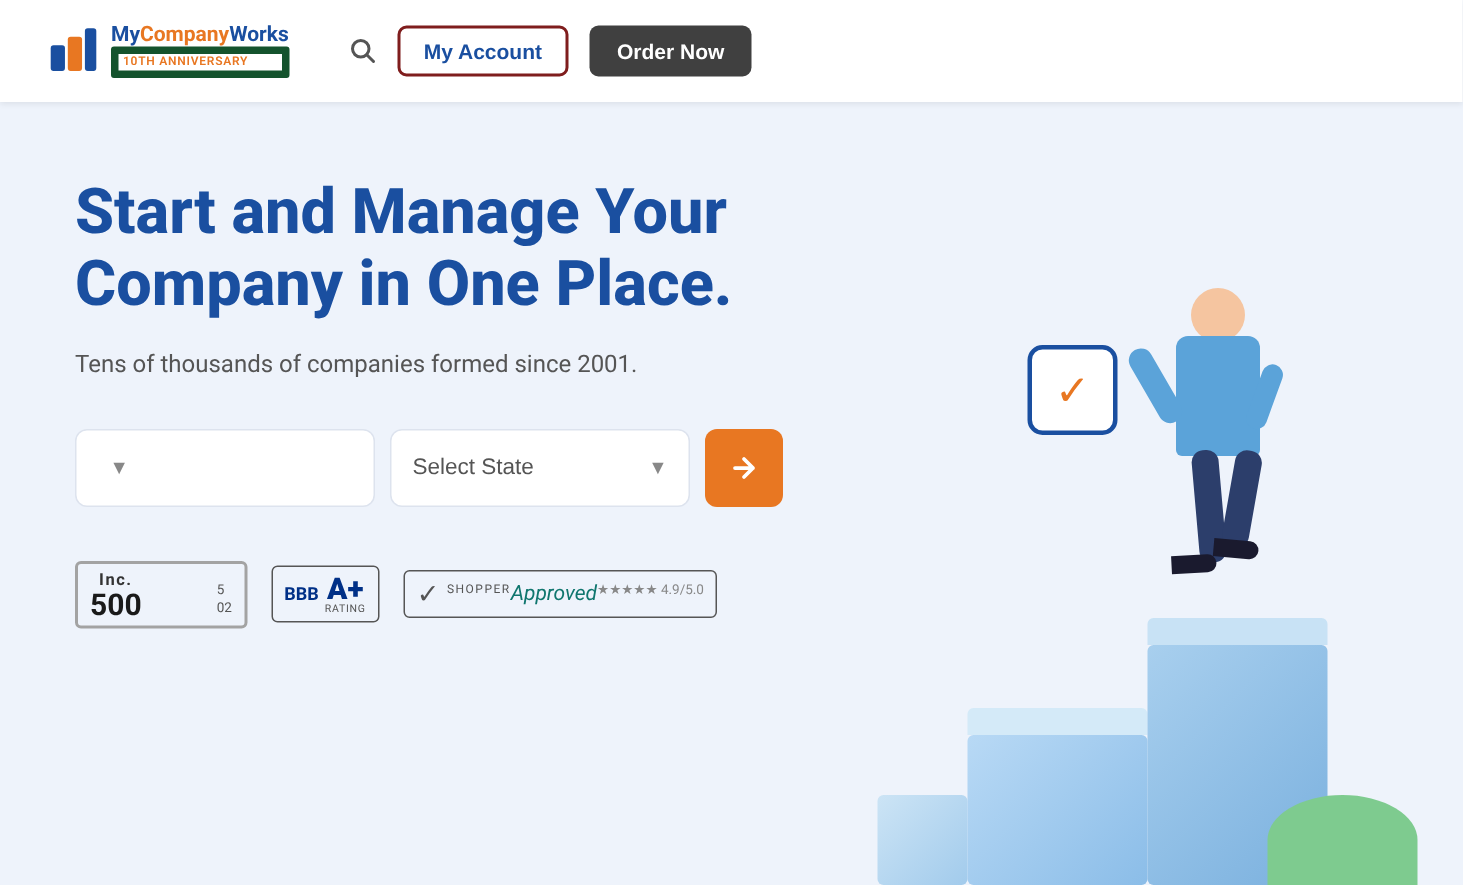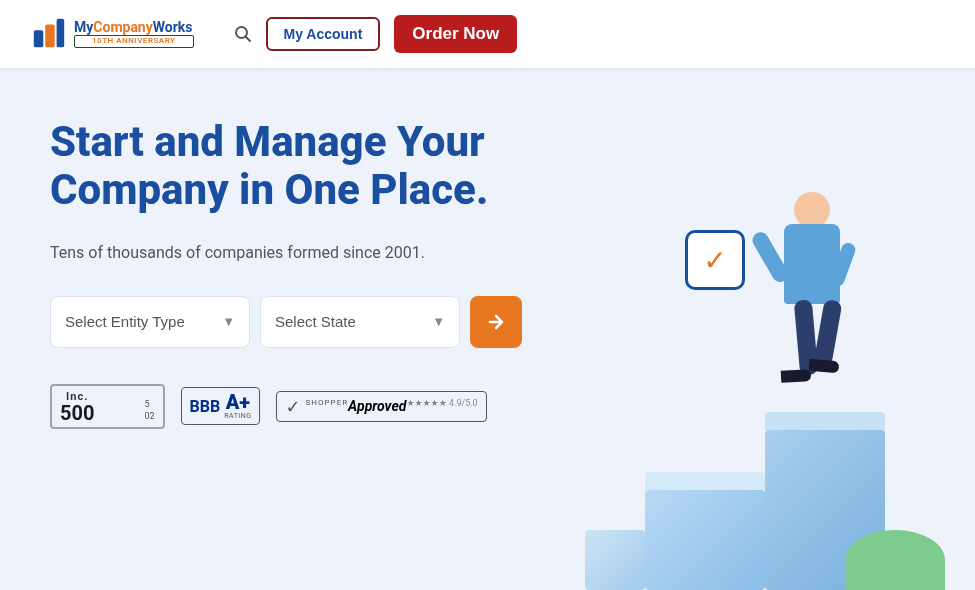--- a/index.html
+++ b/index.html
@@ -41,22 +41,22 @@
       font-size: 14px;
       font-weight: 700;
       color: #1a4fa0;
     }
     .logo-name span { color: #e87722; }
     .logo-anniversary {
       font-size: 8px;
       color: #e87722;
       font-weight: 600;
       letter-spacing: 0.5px;
-      border: 1px solid #14532d;
-      padding: 1px 17px;
+      border: 5px solid #14532d;
+      padding: 1px 3px;
       border-radius: 2px;
     }
     nav {
       display: flex;
       align-items: center;
       gap: 32px;
       flex: 1;
     }
     .nav-link {
       font-size: 15px;
@@ -83,25 +83,25 @@
       border: 2px solid #7f1d1d;
       background: transparent;
       color: #1a4fa0;
       font-weight: 600;
       font-size: 14px;
       padding: 7px 16px;
       border-radius: 6px;
       cursor: pointer;
     }
     .btn-order-now {
-      background: #b91c1c;
+      background: #404040;
       color: #fff;
       border: none;
       font-weight: 700;
-      font-size: 17px;
+      font-size: 14px;
       padding: 9px 18px;
       border-radius: 6px;
       cursor: pointer;
     }
 
     
     .hero {
       background: #eef3fb;
       min-height: 522px;
       display: flex;
@@ -111,21 +111,21 @@
     }
     .hero-left {
       max-width: 560px;
       z-index: 2;
     }
     .hero-heading {
       font-size: 42px;
       font-weight: 800;
       color: #1a4fa0;
       line-height: 1.15;
-      margin-bottom: 28px;
+      margin-bottom: 18px;
     }
     .hero-subtext {
       font-size: 16px;
       color: #555;
       margin-bottom: 34px;
     }
     .pricing-label {
       font-size: 17px;
       font-weight: 700;
       color: #222;
@@ -193,21 +193,21 @@
     }
     .badge-bbb {
       display: flex;
       align-items: center;
       border: 1.5px solid #555;
       padding: 4px 8px;
       border-radius: 4px;
       gap: 4px;
     }
     .badge-bbb-logo {
-      font-size: 16px;
+      font-size: 12px;
       font-weight: 700;
       color: #003087;
     }
     .badge-bbb-rating {
       display: flex;
       flex-direction: column;
       align-items: center;
     }
     .badge-aplus {
       font-size: 20px;
@@ -236,22 +236,22 @@
       display: flex;
     }
     .badge-shopper-label {
       font-size: 8px;
       color: #555;
       letter-spacing: 1px;
       text-transform: uppercase;
     }
     .badge-approved {
       font-size: 14px;
-      font-weight: 700;
-      color: #000000;
+      font-weight: 400;
+      color: #0f766e;
       font-style: italic;
       text-align: right;
     }
     .badge-stars {
       font-size: 9px;
       color: #888;
     }
 
     
     .hero-illustration {
@@ -468,27 +468,20 @@
 </header>
 
 <section class="hero">
   <div class="hero-left">
     <h1 class="hero-heading">Start and Manage Your Company in One Place.</h1>
     <p class="hero-subtext">Tens of thousands of companies formed since 2001.</p>
 
 
     <div class="dropdowns-row">
       <div class="select-wrapper">
-        <select>
-          <option value="">Select Entity Type</option>
-          <option>LLC</option>
-          <option>Corporation</option>
-          <option>Nonprofit</option>
-          <option>DBA</option>
-        </select>
         <span class="select-chevron">▼</span>
       </div>
 
       <div class="select-wrapper">
         <select>
           <option value="">Select State</option>
           <option>Alabama</option>
           <option>Alaska</option>
           <option>Arizona</option>
           <option>California</option>

